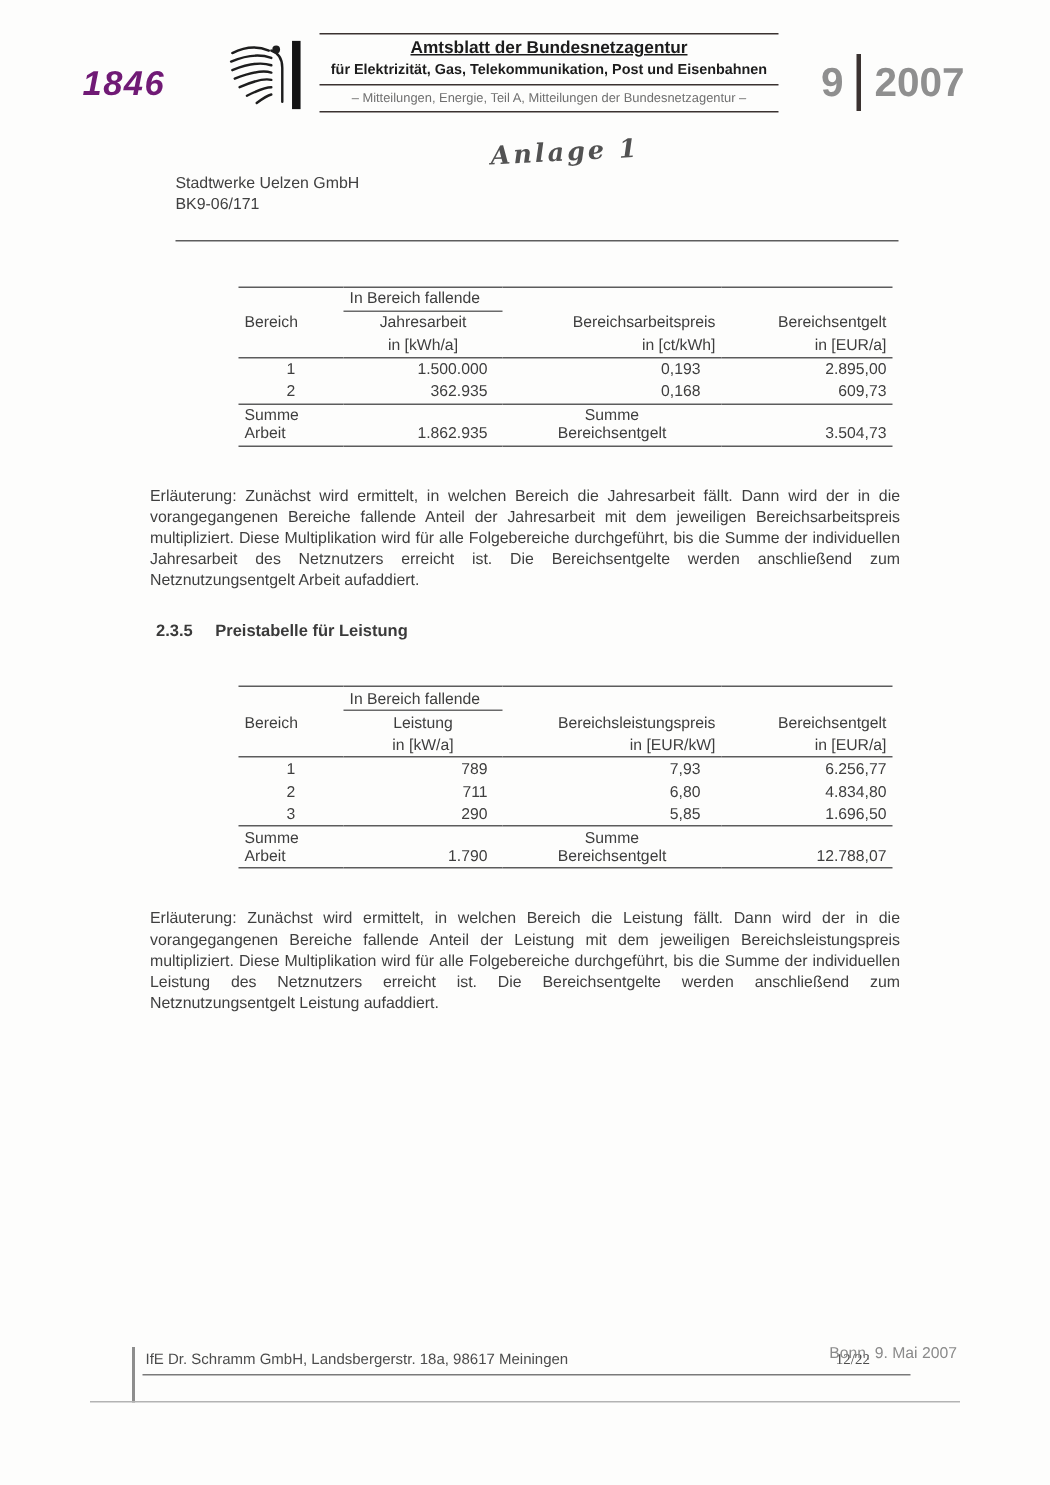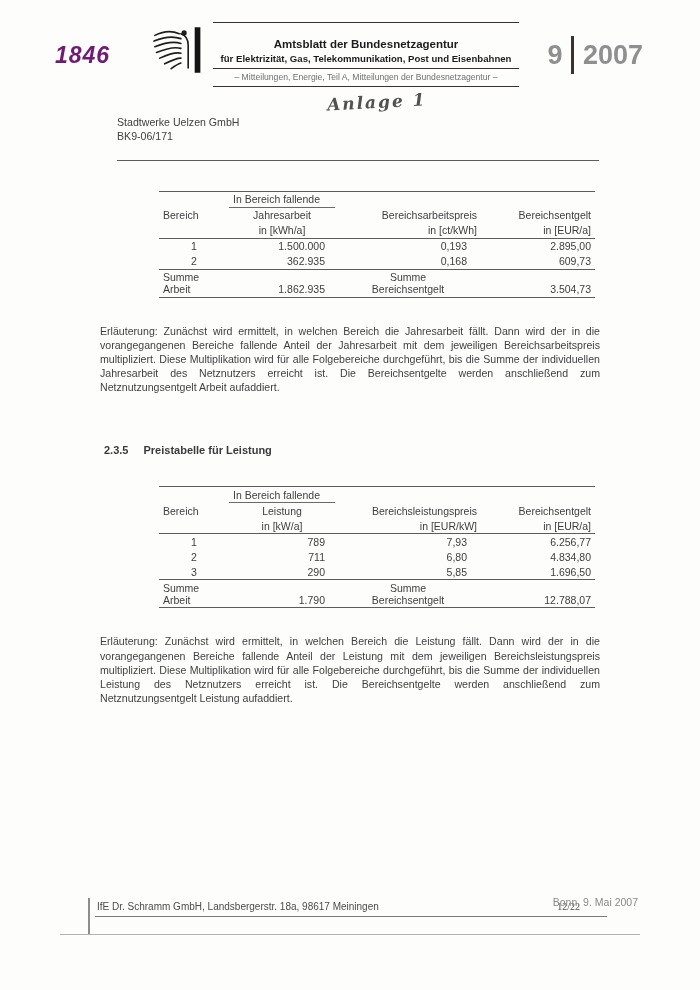--- a/index.html
+++ b/index.html
@@ -6,39 +6,39 @@
   html,body { width:700px; height:990px; }
   body { background:#ffffff; font-family:"Liberation Sans", sans-serif; position:relative; }
   .canvas { position:absolute; inset:0; background:#fdfdfc; overflow:hidden; }
 
   
   .hdr-page { position:absolute; left:55px; top:42px; font-size:23px; font-weight:bold;
               font-style:italic; color:#701a75; letter-spacing:1px; }
   .hdr-logo { position:absolute; left:150px; top:24px; width:52px; height:52px; }
   .hdr-center { position:absolute; left:213px; top:22px; width:306px; text-align:center; color:#1c1c1c; }
   .hdr-rule { border-top:1.4px solid #3a3230; }
-  .hdr-t1 { font-size:11.5px; font-weight:bold; margin-top:15px; line-height:1.2; }
+  .hdr-t1 { font-size:11.5px; font-weight:bold; margin-top:3px; line-height:1.2;text-decoration:underline; }
   .hdr-t2 { font-size:9.6px; font-weight:bold; margin:1px 0 4px; line-height:1.2; }
   .hdr-t3 { font-size:8.6px; color:#6f6f6f; margin:3px 0 3px; line-height:1.2; }
   .hdr-issue { position:absolute; right:57px; top:36px; display:flex; align-items:center; gap:9px;
                color:#8f8f8f; font-size:27px; font-weight:bold; }
   .issue-divider { width:2.5px; height:38px; background:#3a3230; }
 
   
   .scan { position:absolute; left:95px; top:96px; width:512px; color:#404040; }
   .anlage { position:absolute; left:232px; top:-4px; font-family:"DejaVu Serif", serif;
             font-style:italic; font-weight:bold; font-size:17px; color:#525252;
             transform:rotate(-3deg); letter-spacing:2px; }
   .doc-head { margin:20px 0 0 22px; width:482px; font-size:10.6px; line-height:1.3;
               padding-bottom:16px; border-bottom:1.2px solid #5d5d5d; }
   .doc-head-row { display:flex; justify-content:space-between; }
 
   .section-title { margin:26px 0 0 9px; font-weight:bold; font-size:11px; color:#3a3a3a; }
   .section-title .num { margin-right:15px; }
-  .section-title.second { margin-top:50px; }
+  .section-title.second { margin-top:21px; }
 
   table.price { border-collapse:collapse; border-top:1.3px solid #5c5c5c; margin:30px 0 0 64px; }
   table.price td { padding:1.5px 4px; font-size:10.5px; color:#3e3e3e; vertical-align:bottom; height:15px; }
   .group-cell { border-bottom:1.1px solid #6a6a6a; padding-left:2px; text-align:left; }
   .unit-row td { border-bottom:1.3px solid #5c5c5c; }
   .data-row.last td { border-bottom:1.3px solid #5c5c5c; }
   .sum-row td { border-bottom:1.3px solid #5c5c5c; padding-bottom:4px; }
   .c1h { text-align:left; }
   .c1c { text-align:center; }
   .c2c { text-align:center; }

